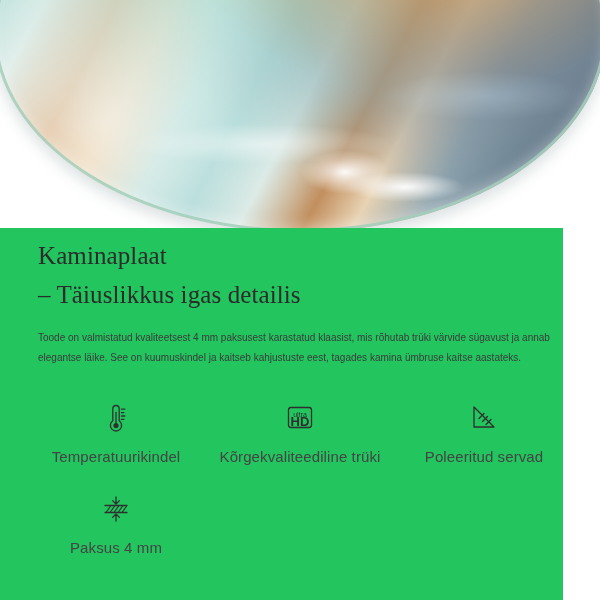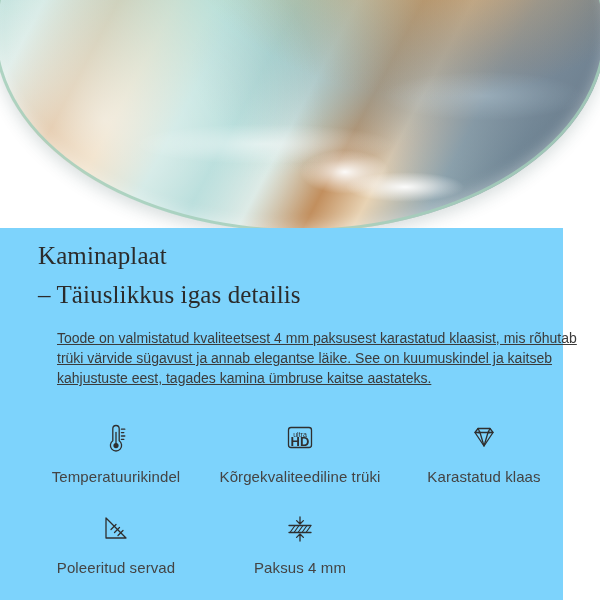--- a/index.html
+++ b/index.html
@@ -5,21 +5,21 @@
   * { box-sizing: border-box; margin: 0; padding: 0; }
   html, body {
     width: 600px; height: 600px;
     background: #ffffff;
     font-family: "Liberation Sans", sans-serif;
     overflow: hidden;
   }
   .page {
     position: relative;
     width: 563px; height: 600px;
-    background: #7dd3fc;
+    background: #22c55e;
   }
 
   
   .hero {
     position: relative;
     width: 600px;
     height: 228px;
     overflow: hidden;
     background: #ffffff;
   }
@@ -93,26 +93,25 @@
     margin: 12px 38px 0 38px;
     font-family: "Liberation Serif", serif;
     font-size: 25px;
     line-height: 31px;
     color: #2b2b2b;
     font-weight: 400;
     letter-spacing: 0.1px;
   }
   .headline .l2 { display: block; margin-top: 8px; }
   .body-copy {
-    margin: 18px 38px 0 57px;
+    margin: 18px 38px 0 38px;
     width: 528px;
-    font-size: 14px;
+    font-size: 10px;
     line-height: 20px;
     color: #3b3b3b;
-    text-decoration: underline;
   }
 
   
   .features {
     margin: 26px 24px 0 24px;
     display: grid;
     grid-template-columns: repeat(3, 1fr);
     grid-row-gap: 20px;
   }
   .feature {
@@ -196,31 +195,20 @@
           <svg width="44" height="44" viewBox="0 0 44 44">
             <rect class="hdbox" x="10.5" y="12.5" width="23" height="20" rx="2.5"></rect>
             <text class="hdtext-top" x="22" y="22" text-anchor="middle">ultra</text>
             <text class="hdtext-main" x="22" y="30.5" text-anchor="middle">HD</text>
           </svg>
         </div>
         <div class="feature-label">Kõrgekvaliteediline trüki</div>
       </div>
 
 
-      <div class="feature">
-        <div class="feature-icon">
-          <svg width="44" height="44" viewBox="0 0 44 44">
-            <path class="stroke" d="M13 17.5h18l-9 13.5z"></path>
-            <path class="stroke" d="M13 17.5l3-4h12l3 4"></path>
-            <path class="stroke" d="M16 13.5l2 4-2 0M28 13.5l-2 4 2 0"></path>
-            <path class="stroke" d="M18 17.5l4 13.5 4-13.5"></path>
-          </svg>
-        </div>
-        <div class="feature-label">Karastatud klaas</div>
-      </div>
 
       <div class="feature">
         <div class="feature-icon">
           <svg width="44" height="44" viewBox="0 0 44 44">
             <path class="stroke" d="M12 32h20L12 12z"></path>
             <path class="stroke" d="M22 18.5l-5 5M25.5 21.5l-5 5M29 24.5l-5 5"></path>
           </svg>
         </div>
         <div class="feature-label">Poleeritud servad</div>
       </div>

